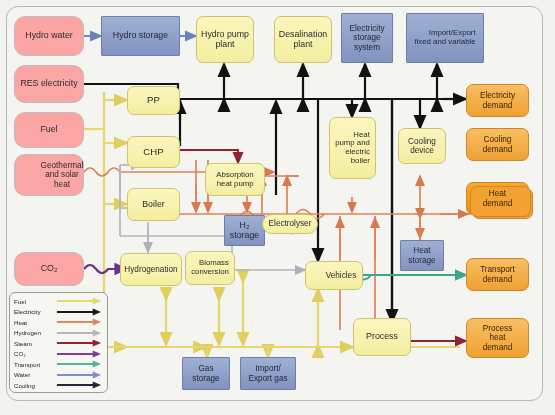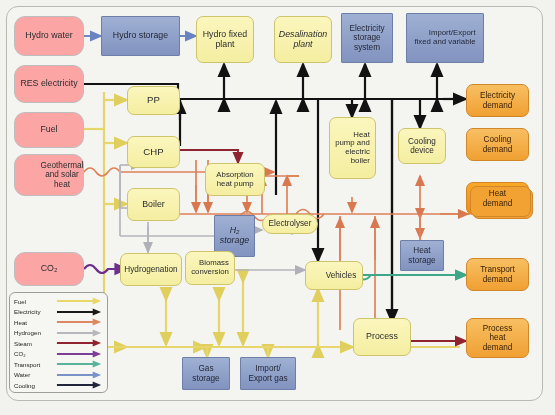--- a/index.html
+++ b/index.html
@@ -228,25 +228,25 @@
 
   <div class="node n-src t9" style="left:14px;top:252px;width:70px;height:34px;">
     <span>CO₂</span>
   </div>
 
   <div class="node n-store t9" style="left:101px;top:16px;width:79px;height:40px;">
     <span>Hydro storage</span>
   </div>
 
   <div class="node n-proc t9" style="left:196px;top:16px;width:58px;height:47px;white-space:pre-line;">
-    <span>Hydro fixed
+    <span>Hydro pump
 plant</span>
   </div>
 
-  <div class="node n-proc t9" style="left:274px;top:16px;width:58px;height:47px;white-space:pre-line;font-style:italic;">
+  <div class="node n-proc t9" style="left:274px;top:16px;width:58px;height:47px;white-space:pre-line;">
     <span>Desalination
 plant</span>
   </div>
 
   <div class="node n-store t85" style="left:341px;top:13px;width:52px;height:50px;white-space:pre-line;">
     <span>Electricity
 storage
 system</span>
   </div>
 
@@ -265,21 +265,21 @@
 
   <div class="node n-proc t9" style="left:127px;top:188px;width:53px;height:33px;">
     <span>Boiler</span>
   </div>
 
   <div class="node n-proc t8" style="left:205px;top:163px;width:60px;height:33px;white-space:pre-line;">
     <span>Absorption
 heat pump</span>
   </div>
 
-  <div class="node n-store t9" style="left:214px;top:215px;width:41px;height:42px;white-space:pre-line;font-style:italic;">
+  <div class="node n-store t9" style="left:224px;top:215px;width:41px;height:31px;white-space:pre-line;">
     <span>H₂
 storage</span>
   </div>
 
   <div class="node n-proc t85" style="left:262px;top:214px;width:56px;height:20px;border-radius:11px;">
     <span>Electrolyser</span>
   </div>
 
   <div class="node n-proc t85" style="left:120px;top:253px;width:62px;height:33px;justify-content:center;">
     <span>Hydrogenation</span>

